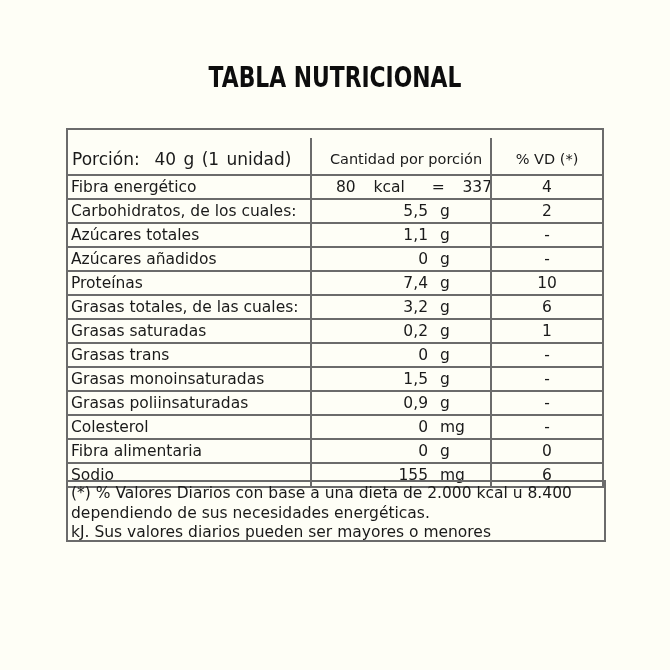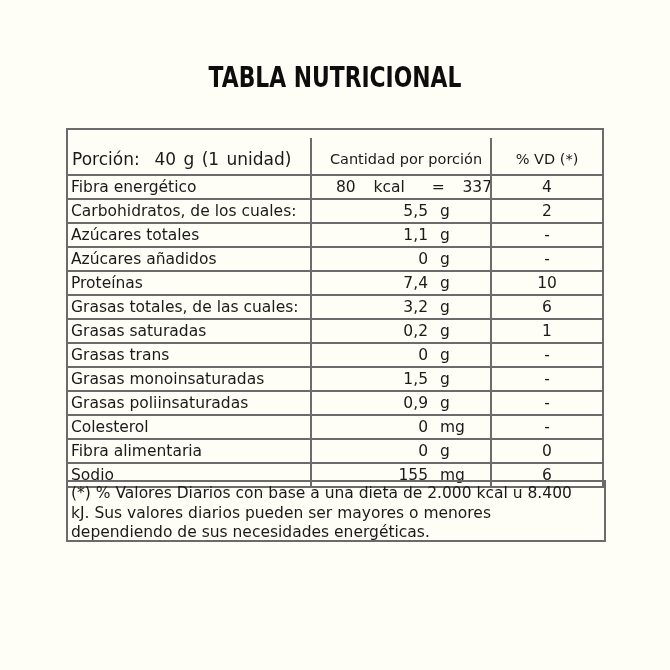--- a/index.html
+++ b/index.html
@@ -204,15 +204,15 @@
 
   <div class="row">
     <div class="cell c1">Sodio</div>
     <div class="cell c2"><span class="amt-num">155</span><span class="amt-unit">mg</span></div>
     <div class="cell c3">6</div>
   </div>
 </div>
 
 <div class="footnote">
   <div>(*) % Valores Diarios con base a una dieta de 2.000 kcal u 8.400</div>
+  <div>dependiendo de sus necesidades energéticas.</div>
   <div>kJ. Sus valores diarios pueden ser mayores o menores</div>
-  <div>dependiendo de sus necesidades energéticas.</div>
 </div>
 
 </body></html>

